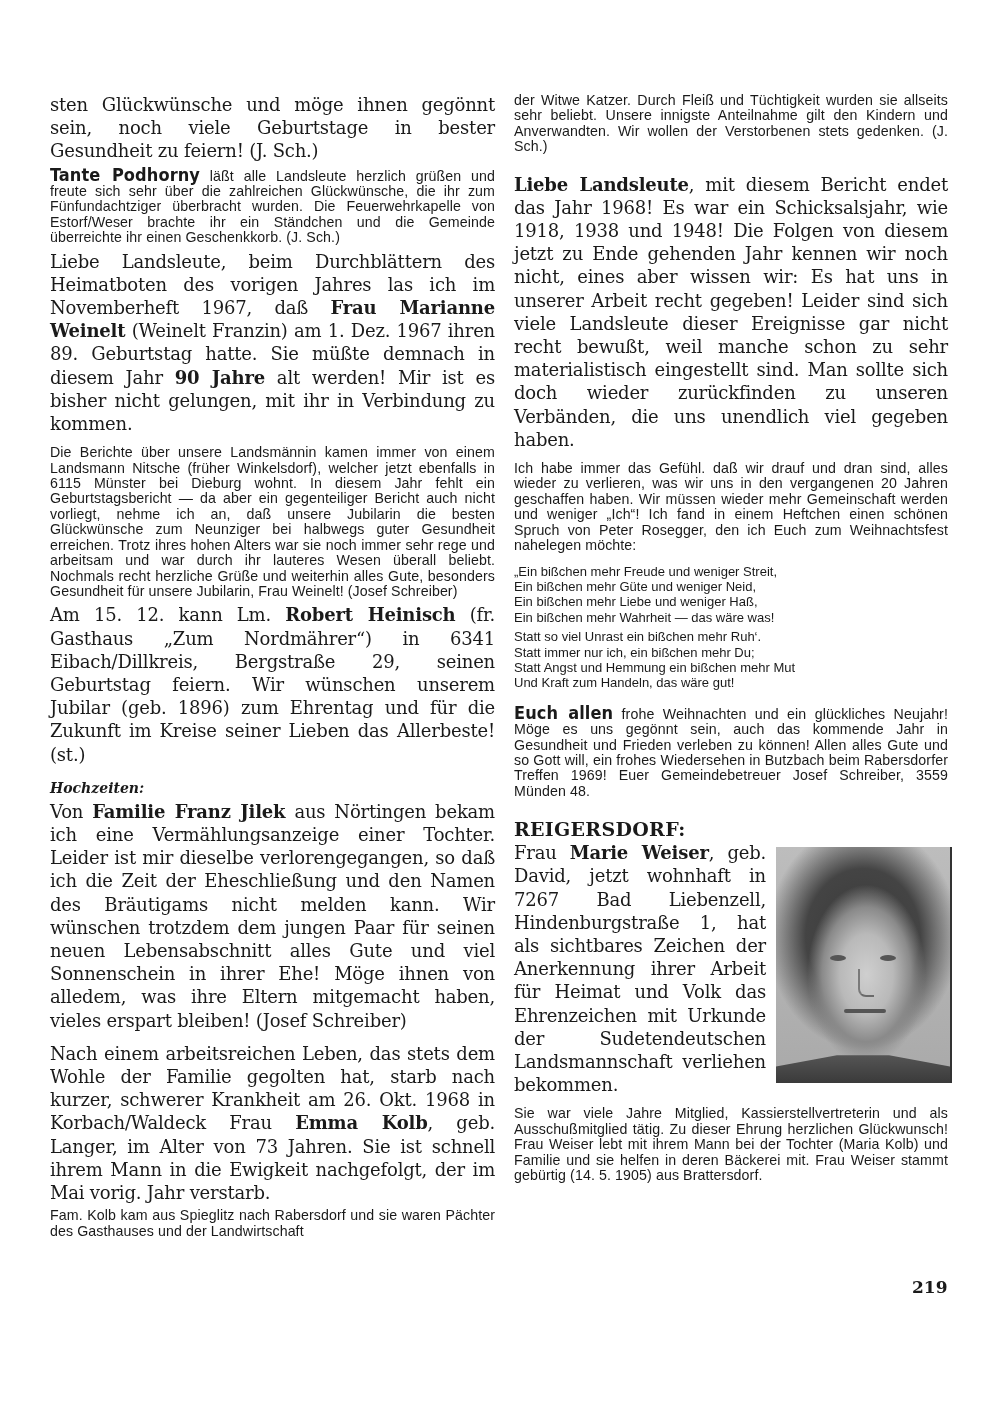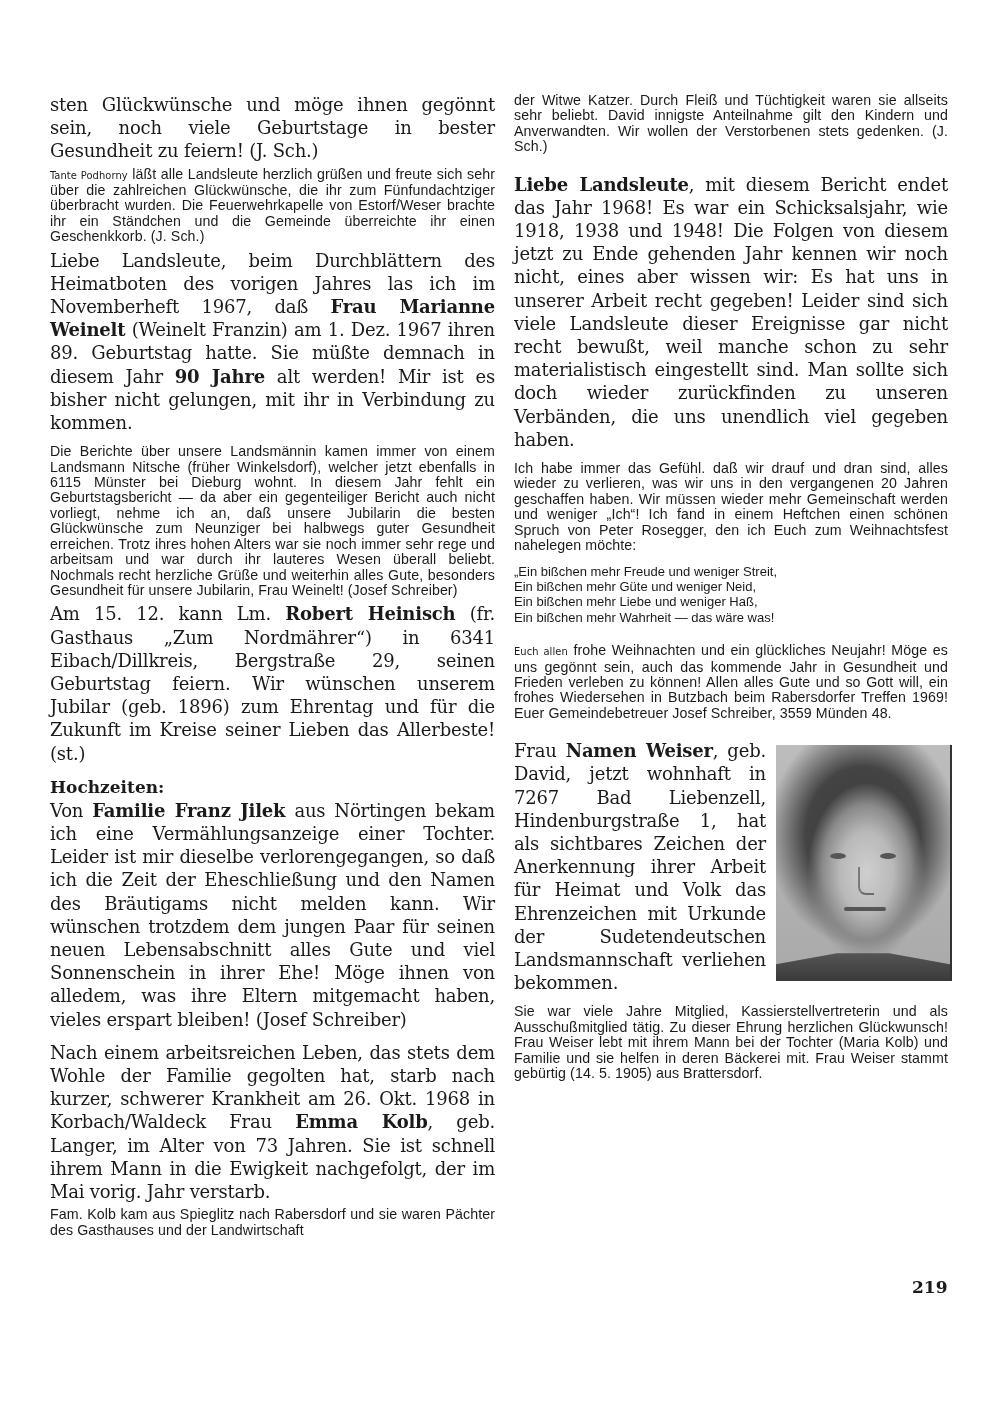--- a/index.html
+++ b/index.html
@@ -2,22 +2,22 @@
 <html><head>
 <meta charset="utf-8">
 <style>
   html, body { margin: 0; padding: 0; background: #ffffff; }
   body { width: 1000px; height: 1413px; position: relative; overflow: hidden; color: #1a1a1a; }
   .col { position: absolute; top: 93px; }
   .col-left { left: 50px; width: 445px; }
   .col-right { left: 514px; width: 434px; }
   .serif { font-family: "DejaVu Serif", "Liberation Serif", serif; font-size: 18px; line-height: 23.2px; text-align: justify; margin: 0; letter-spacing: -0.2px; }
   .small { font-family: "Liberation Sans", "DejaVu Sans", sans-serif; font-size: 14.2px; line-height: 15.4px; text-align: justify; margin: 0; font-stretch: condensed; letter-spacing: 0.1px; }
-  .small b.sans-bold { font-family: "DejaVu Sans", sans-serif; font-weight: normal; font-size: 11px; }
-  .heading { font-family: "DejaVu Serif", "Liberation Serif", serif; font-weight: bold; font-size: 17px; line-height: 24px; margin: 0; }
+  .small b.sans-bold { font-family: "DejaVu Sans", sans-serif; font-weight: bold; font-size: 18px; }
+  .heading { font-family: "DejaVu Serif", "Liberation Serif", serif; font-weight: bold; font-size: 14px; line-height: 24px; margin: 0; font-style: italic; }
   .heading-big { font-family: "DejaVu Serif", "Liberation Serif", serif; font-weight: bold; font-size: 19px; line-height: 24px; margin: 0; letter-spacing: 0.3px; }
   .poem { font-family: "Liberation Sans", "DejaVu Sans", sans-serif; font-size: 13px; line-height: 15.4px; margin: 0; white-space: pre-line; }
   .gap-s { height: 4px; }
   .gap-m { height: 10px; }
   .gap-l { height: 18px; }
   .weiser-block { position: relative; }
   .weiser-text { width: 252px; }
   .photo { position: absolute; left: 262px; top: 6px; width: 174px; height: 236px; 
     background: radial-gradient(ellipse 34% 38% at 52% 54%, #cfcfcf 0%, #b9b9b9 45%, #8a8a8a 75%, transparent 100%),
                 radial-gradient(ellipse 55% 48% at 50% 38%, #3a3a3a 0%, #444 60%, transparent 100%),
@@ -46,37 +46,42 @@
   <div class="gap-m"></div>
   <h3 class="heading">Hochzeiten:</h3>
   <p class="serif"><span>Von </span><b>Familie Franz Jilek</b><span> aus Nörtingen bekam ich eine Vermählungsanzeige einer Tochter. Leider ist mir dieselbe verlorengegangen, so daß ich die Zeit der Eheschließung und den Namen des Bräutigams nicht melden kann. Wir wünschen trotzdem dem jungen Paar für seinen neuen Lebensabschnitt alles Gute und viel Sonnenschein in ihrer Ehe! Möge ihnen von alledem, was ihre Eltern mitgemacht haben, vieles erspart bleiben! (Josef Schreiber)</span></p>
   <div class="gap-m"></div>
   <p class="serif"><span>Nach einem arbeitsreichen Leben, das stets dem Wohle der Familie gegolten hat, starb nach kurzer, schwerer Krankheit am 26. Okt. 1968 in Korbach/Waldeck Frau </span><b>Emma Kolb</b><span>, geb. Langer, im Alter von 73 Jahren. Sie ist schnell ihrem Mann in die Ewigkeit nachgefolgt, der im Mai vorig. Jahr verstarb.</span></p>
   <div class="gap-s"></div>
   <p class="small">Fam. Kolb kam aus Spieglitz nach Rabersdorf und sie waren Pächter des Gasthauses und der Landwirtschaft</p>
 </div>
 
 <div class="col col-right">
-  <p class="small">der Witwe Katzer. Durch Fleiß und Tüchtigkeit waren sie allseits sehr beliebt. David innigste Anteilnahme gilt den Kindern und Anverwandten. Wir wollen der Verstorbenen stets gedenken. (J. Sch.)</p>
+  <p class="small">der Witwe Katzer. Durch Fleiß und Tüchtigkeit wurden sie allseits sehr beliebt. Unsere innigste Anteilnahme gilt den Kindern und Anverwandten. Wir wollen der Verstorbenen stets gedenken. (J. Sch.)</p>
   <div class="gap-l"></div>
   <p class="serif"><b>Liebe Landsleute</b><span>, mit diesem Bericht endet das Jahr 1968! Es war ein Schicksalsjahr, wie 1918, 1938 und 1948! Die Folgen von diesem jetzt zu Ende gehenden Jahr kennen wir noch nicht, eines aber wissen wir: Es hat uns in unserer Arbeit recht gegeben! Leider sind sich viele Landsleute dieser Ereignisse gar nicht recht bewußt, weil manche schon zu sehr materialistisch eingestellt sind. Man sollte sich doch wieder zurückfinden zu unseren Verbänden, die uns unendlich viel gegeben haben.</span></p>
   <div class="gap-m"></div>
   <p class="small">Ich habe immer das Gefühl. daß wir drauf und dran sind, alles wieder zu verlieren, was wir uns in den vergangenen 20 Jahren geschaffen haben. Wir müssen wieder mehr Gemeinschaft werden und weniger „Ich“! Ich fand in einem Heftchen einen schönen Spruch von Peter Rosegger, den ich Euch zum Weihnachtsfest nahelegen möchte:</p>
   <div class="gap-m"></div>
   <p class="poem">„Ein bißchen mehr Freude und weniger Streit,
 Ein bißchen mehr Güte und weniger Neid,
 Ein bißchen mehr Liebe und weniger Haß,
 Ein bißchen mehr Wahrheit — das wäre was!</p>
   <div class="gap-s"></div>
+  <p class="poem">Statt so viel Unrast ein bißchen mehr Ruh‘.
+Statt immer nur ich, ein bißchen mehr Du;
+Statt Angst und Hemmung ein bißchen mehr Mut
+Und Kraft zum Handeln, das wäre gut!</p>
   <div class="gap-s"></div>
   <div class="gap-m"></div>
   <p class="small"><b class="sans-bold">Euch allen</b><span> frohe Weihnachten und ein glückliches Neujahr! Möge es uns gegönnt sein, auch das kommende Jahr in Gesundheit und Frieden verleben zu können! Allen alles Gute und so Gott will, ein frohes Wiedersehen in Butzbach beim Rabersdorfer Treffen 1969! Euer Gemeindebetreuer Josef Schreiber, 3559 Münden 48.</span></p>
   <div class="gap-l"></div>
+  <h3 class="heading-big">REIGERSDORF:</h3>
   <div class="weiser-block">
-    <p class="serif weiser-text"><span>Frau </span><b>Namen Weiser</b><span>, geb. David, jetzt wohnhaft in 7267 Bad Liebenzell, Hindenburgstraße 1, hat als sichtbares Zeichen der Anerkennung ihrer Arbeit für Heimat und Volk das Ehrenzeichen mit Urkunde der Sudetendeutschen Landsmannschaft verliehen bekommen.</span></p>
+    <p class="serif weiser-text"><span>Frau </span><b>Marie Weiser</b><span>, geb. David, jetzt wohnhaft in 7267 Bad Liebenzell, Hindenburgstraße 1, hat als sichtbares Zeichen der Anerkennung ihrer Arbeit für Heimat und Volk das Ehrenzeichen mit Urkunde der Sudetendeutschen Landsmannschaft verliehen bekommen.</span></p>
     <div class="photo" title="portrait photo of Marie Weiser">
       <div class="eyes">
           <span class="eye" style="left:6px"></span>
           <span class="eye" style="left:56px"></span>
         </div>
       <div class="nose"></div>
       <div class="mouth"></div>
       <div class="collar"></div>
     </div>
   </div>

